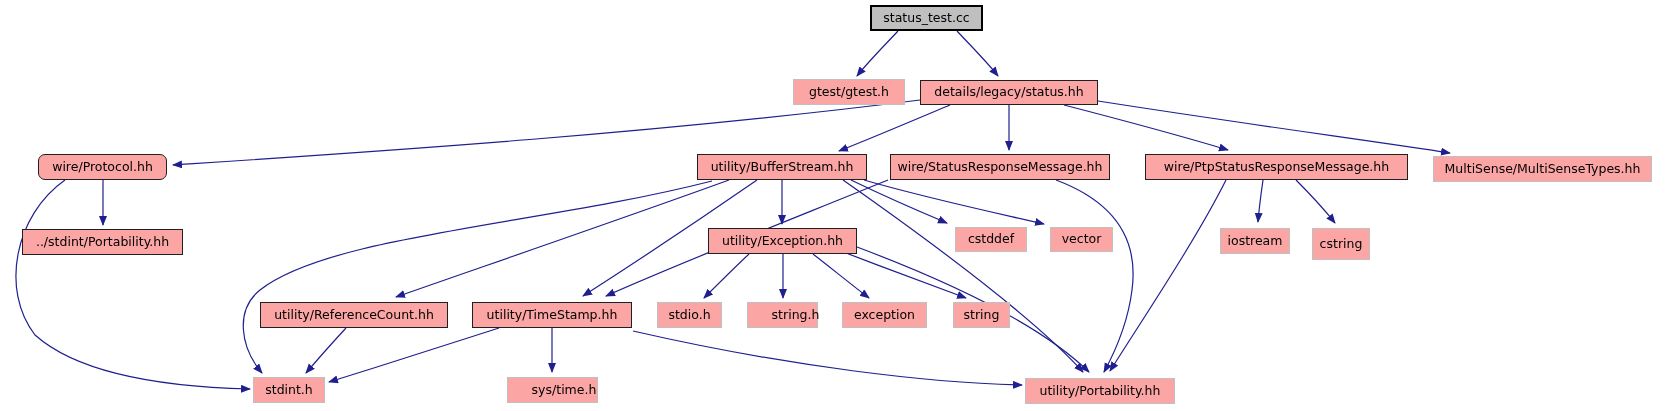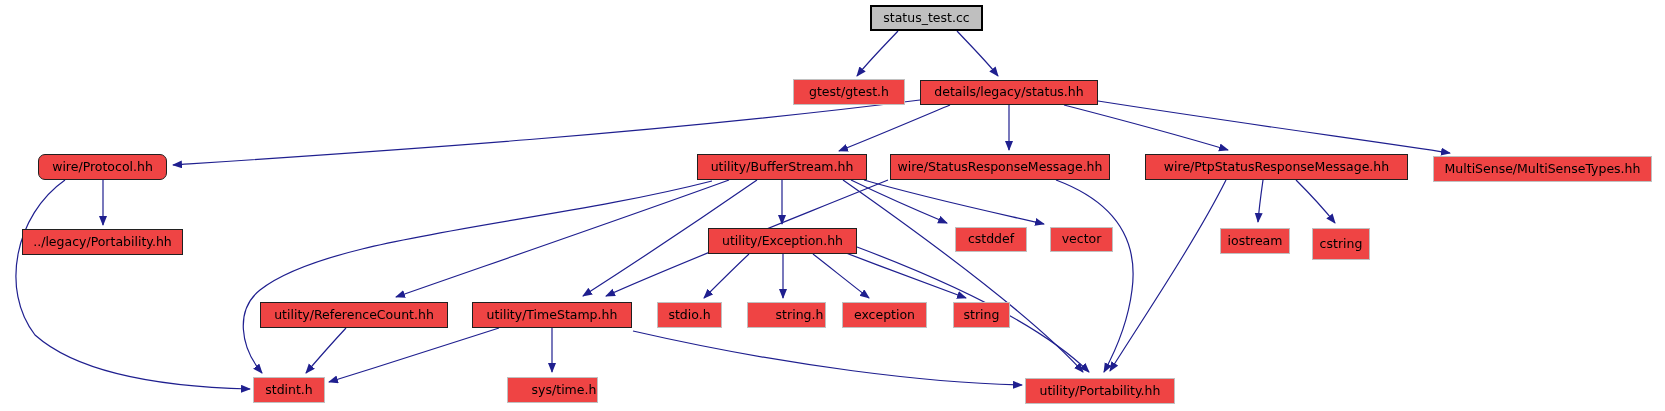--- a/index.html
+++ b/index.html
@@ -1,20 +1,20 @@
 <!DOCTYPE html>
 <html><head>
 <meta charset="utf-8">
 <style>
   html,body{margin:0;padding:0;background:#ffffff;}
   #graph{position:relative;width:1665px;height:411px;background:#ffffff;overflow:hidden;
          font-family:"DejaVu Sans","Liberation Sans",sans-serif;}
   #edges{position:absolute;left:0;top:0;width:1665px;height:411px;}
   .node{position:absolute;display:flex;align-items:center;justify-content:center;
-        box-sizing:border-box;background:#ef4444;border:1px solid #000000;
+        box-sizing:border-box;background:#fca5a5;border:1px solid #000000;
         font-size:12.5px;color:#000000;white-space:nowrap;line-height:1;}
   .type-ext{border-color:#c0c0c0;}
   .type-doc{border-color:#202020;}
   .type-root{background:#bfbfbf;border:2px solid #000000;}
 </style>
 </head>
 <body>
 
 <div id="graph">
   <svg id="edges" viewBox="0 0 1665 411">
@@ -73,21 +73,21 @@
   <div class="node type-doc" style="left: 890px; top: 154px; width: 220px; height: 26px;">
     <span>wire/StatusResponseMessage.hh</span>
   </div>
   <div class="node type-doc" style="left: 1145px; top: 154px; width: 263px; height: 26px;">
     <span>wire/PtpStatusResponseMessage.hh</span>
   </div>
   <div class="node type-ext" style="left: 1433px; top: 156px; width: 219px; height: 26px;">
     <span>MultiSense/MultiSenseTypes.hh</span>
   </div>
   <div class="node type-doc" style="left: 22px; top: 229px; width: 161px; height: 26px;">
-    <span>../legacy/Portability.hh</span>
+    <span>../stdint/Portability.hh</span>
   </div>
   <div class="node type-doc" style="left: 708px; top: 228px; width: 149px; height: 26px;">
     <span>utility/Exception.hh</span>
   </div>
   <div class="node type-ext" style="left: 955px; top: 227px; width: 72px; height: 25px;">
     <span>cstddef</span>
   </div>
   <div class="node type-ext" style="left: 1050px; top: 227px; width: 63px; height: 25px;">
     <span>vector</span>
   </div>
@@ -99,21 +99,21 @@
   </div>
   <div class="node type-doc" style="left: 260px; top: 302px; width: 188px; height: 26px;">
     <span>utility/ReferenceCount.hh</span>
   </div>
   <div class="node type-doc" style="left: 472px; top: 302px; width: 160px; height: 26px;">
     <span>utility/TimeStamp.hh</span>
   </div>
   <div class="node type-ext" style="left: 657px; top: 302px; width: 65px; height: 26px;">
     <span>stdio.h</span>
   </div>
-  <div class="node type-ext" style="left: 747px; top: 302px; width: 79px; height: 26px; padding-left: 26px;">
+  <div class="node type-ext" style="left: 747px; top: 302px; width: 71px; height: 26px; padding-left: 26px;">
     <span>string.h</span>
   </div>
   <div class="node type-ext" style="left: 842px; top: 302px; width: 85px; height: 26px;">
     <span>exception</span>
   </div>
   <div class="node type-ext" style="left: 953px; top: 302px; width: 57px; height: 26px;">
     <span>string</span>
   </div>
   <div class="node type-ext" style="left: 253px; top: 377px; width: 72px; height: 26px;">
     <span>stdint.h</span>

